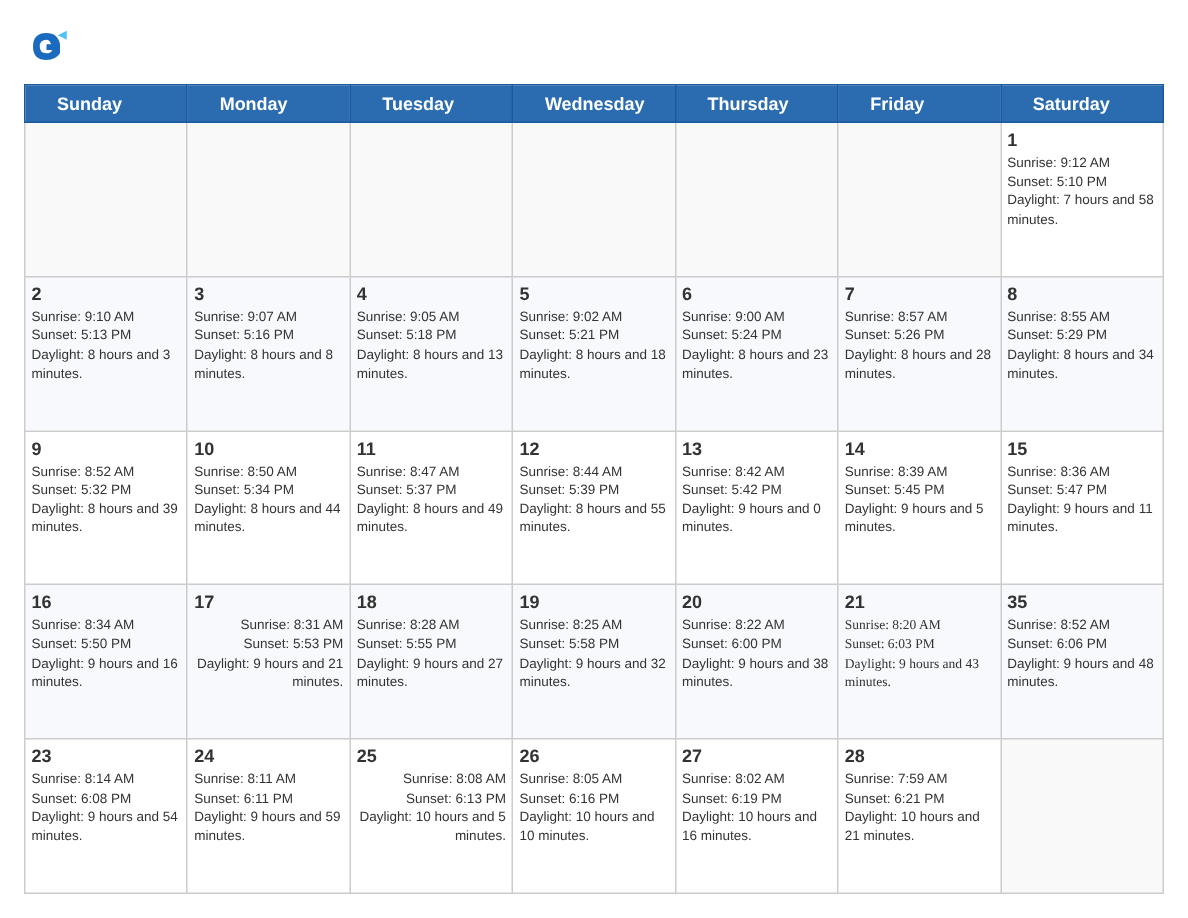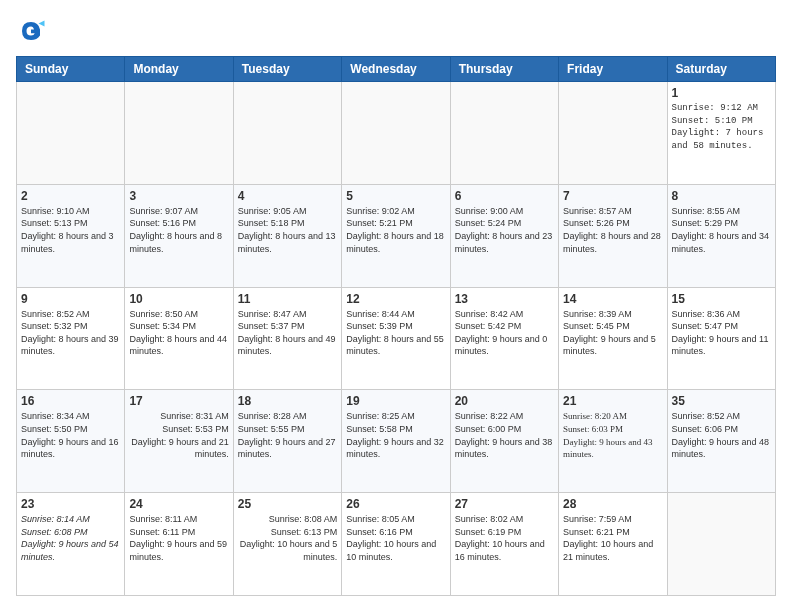--- a/index.html
+++ b/index.html
@@ -56,21 +56,21 @@
       border: 1px solid #ccc;
       border-collapse: collapse;
       width: 100%;
       table-layout: fixed;
     }
     .calendar thead tr th {
       background-color: #2b6cb0;
       color: white;
       font-size: 12px;
       font-weight: bold;
-      padding: 5px 8px;
+      padding: 5px 21px;
       text-align: left;
       border: 1px solid #1a5a9c;
     }
     .calendar tbody tr td {
       border: 1px solid #ccc;
       vertical-align: top;
       padding: 4px 4px;
       font-size: 9.5px;
       color: #333;
       background: #fff;
@@ -132,21 +132,21 @@
     <tbody id="calendar-body">
     <tr>
           <td class="empty"></td>
           <td class="empty"></td>
           <td class="empty"></td>
           <td class="empty"></td>
           <td class="empty"></td>
           <td class="empty"></td>
           <td>
             <span class="day-number">1</span>
-            <div class="day-info" style="white-space: pre-line; font-family: Liberation Mono, monospace;">Sunrise: 9:12 AM
+            <div class="day-info" style="white-space: pre-line;">Sunrise: 9:12 AM
 Sunset: 5:10 PM
 Daylight: 7 hours and 58 minutes.</div>
           </td>
         </tr>
         <tr>
           <td>
             <span class="day-number">2</span>
             <div class="day-info" style="white-space: pre-line;">Sunrise: 9:10 AM
 Sunset: 5:13 PM
 Daylight: 8 hours and 3 minutes.</div>
@@ -272,21 +272,21 @@
           <td>
             <span class="day-number">35</span>
             <div class="day-info" style="white-space: pre-line;">Sunrise: 8:52 AM
 Sunset: 6:06 PM
 Daylight: 9 hours and 48 minutes.</div>
           </td>
         </tr>
         <tr>
           <td>
             <span class="day-number">23</span>
-            <div class="day-info" style="white-space: pre-line; font-style: italic;">Sunrise: 8:14 AM
+            <div class="day-info" style="white-space: pre-line;">Sunrise: 8:14 AM
 Sunset: 6:08 PM
 Daylight: 9 hours and 54 minutes.</div>
           </td>
           <td>
             <span class="day-number">24</span>
             <div class="day-info" style="white-space: pre-line;">Sunrise: 8:11 AM
 Sunset: 6:11 PM
 Daylight: 9 hours and 59 minutes.</div>
           </td>
           <td>

